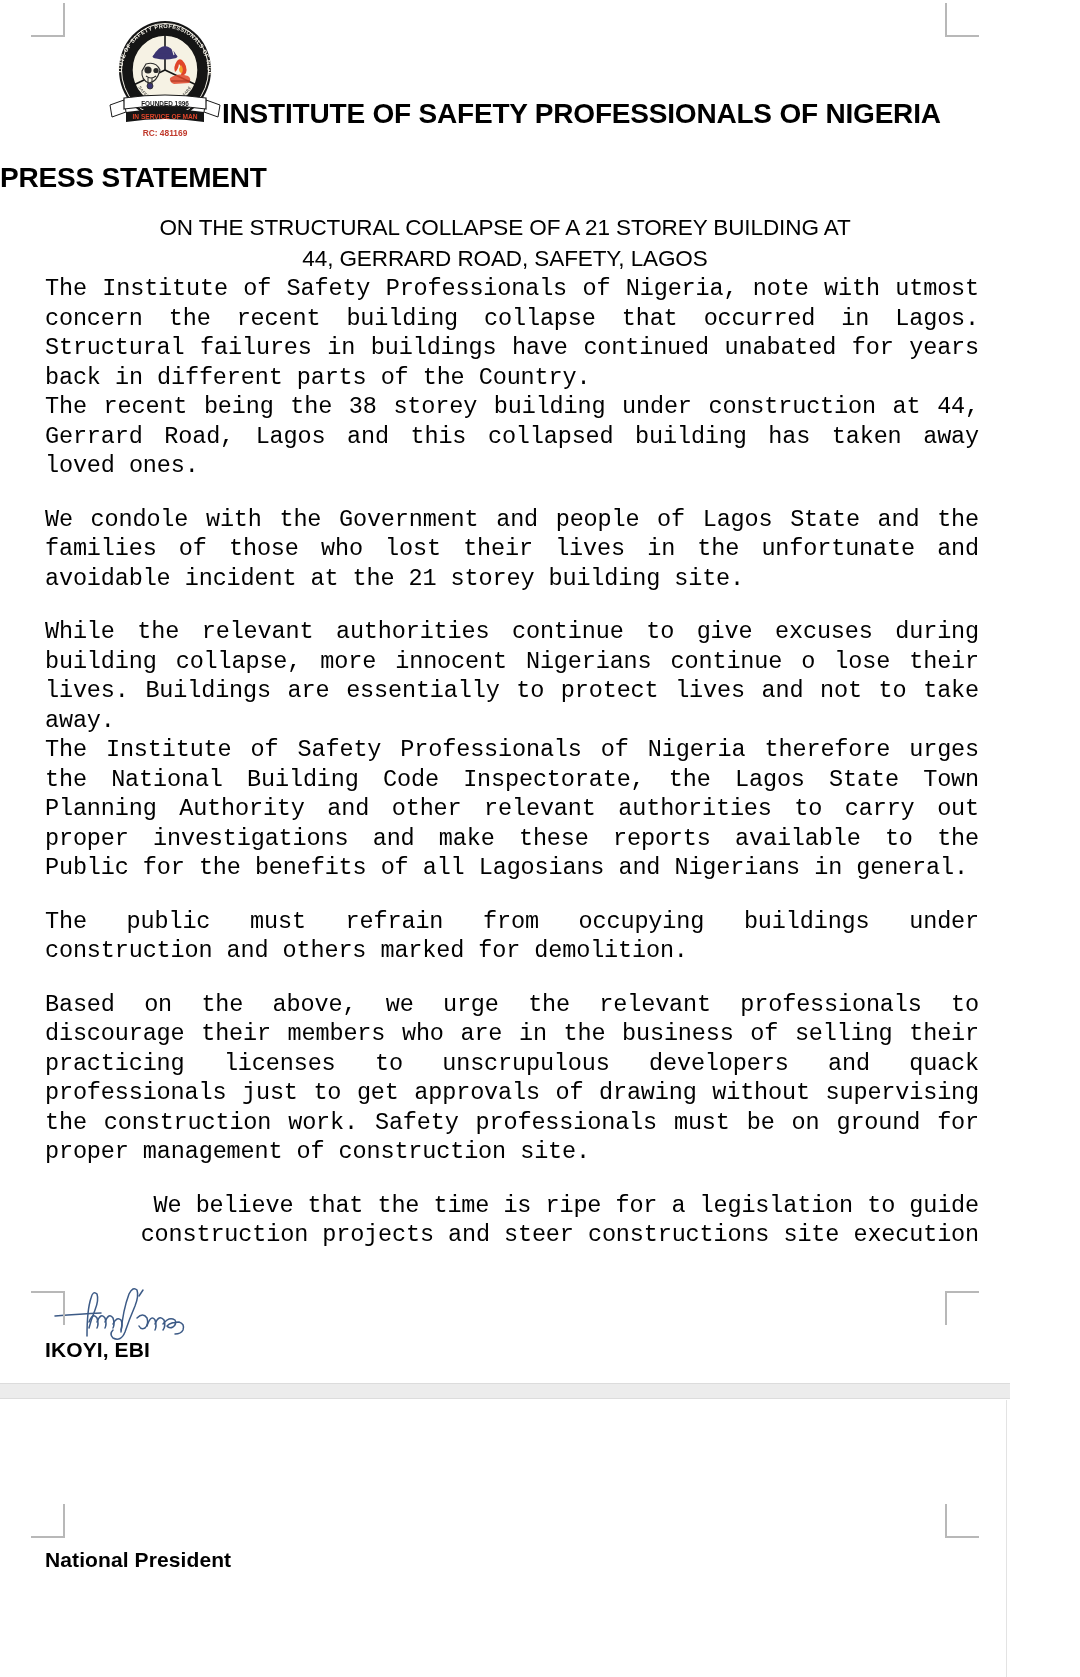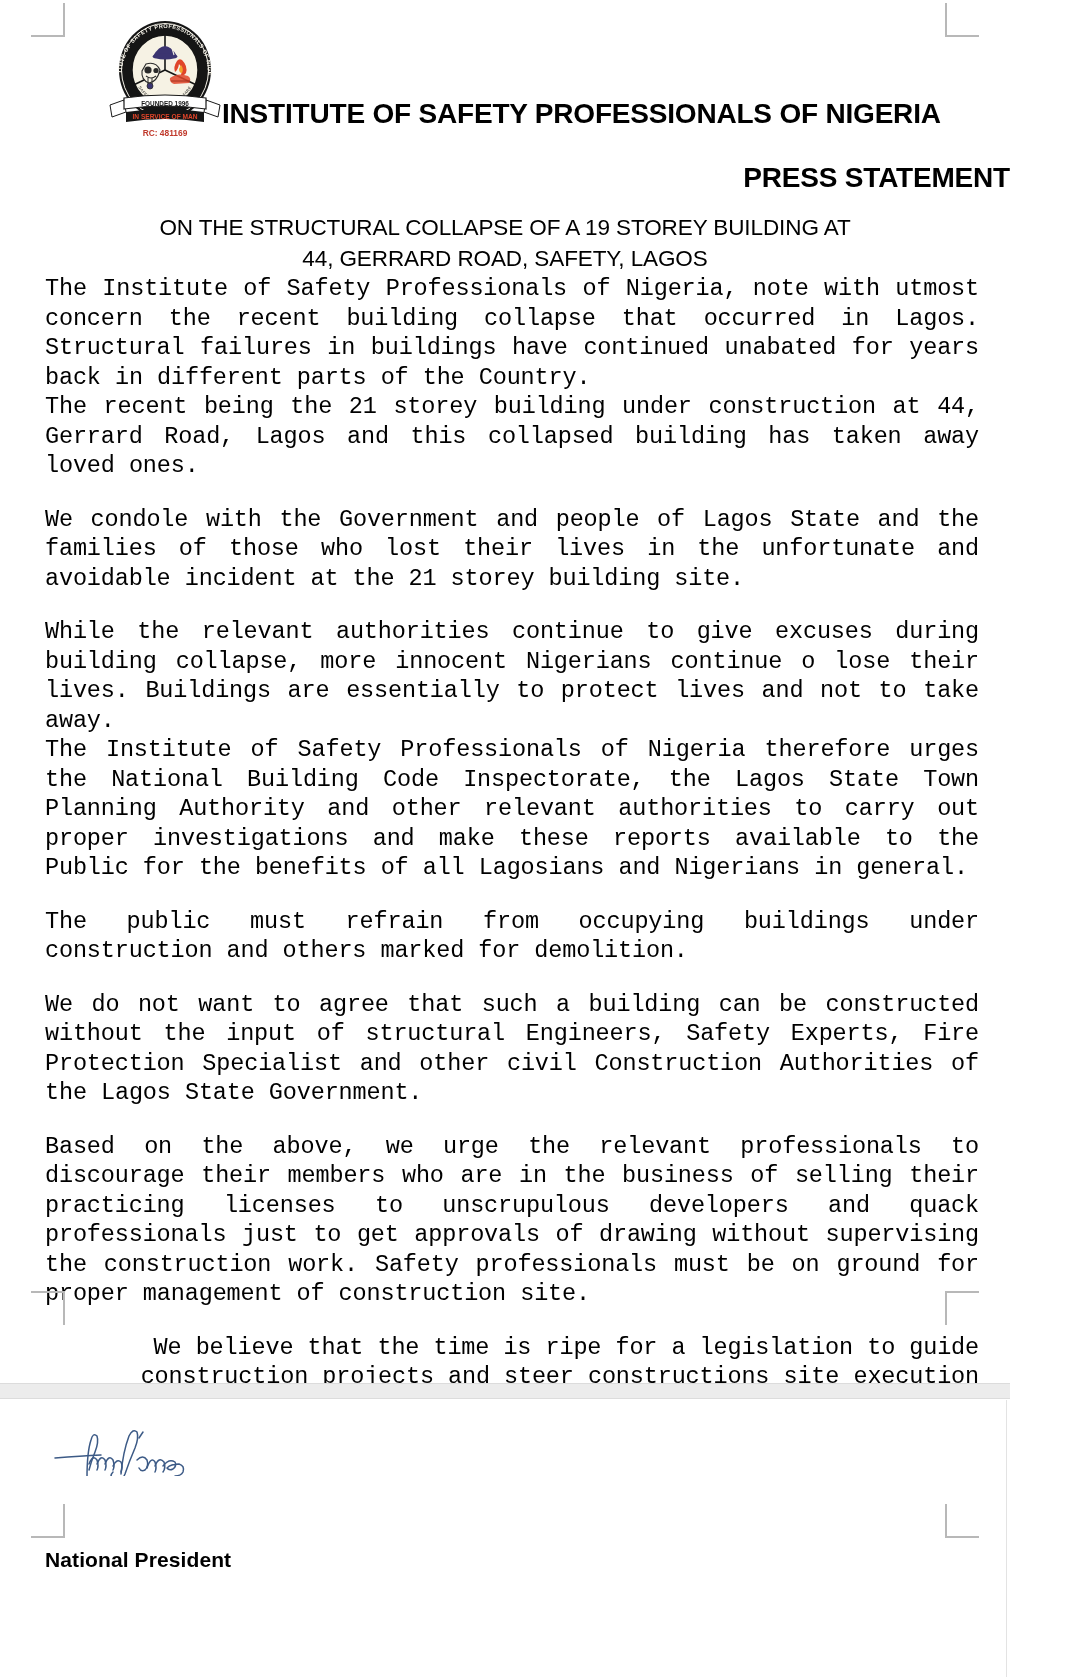--- a/index.html
+++ b/index.html
@@ -89,21 +89,21 @@
     position: absolute;
     left: 222px;
     top: 98px;
     font-size: 28px;
     font-weight: bold;
     letter-spacing: -0.2px;
     white-space: nowrap;
   }
 
   .press-statement {
-    text-align: right;
+    text-align: left;
     font-size: 28px;
     font-weight: bold;
     margin-top: 12px;
     letter-spacing: -0.2px;
   }
   .subject {
     text-align: center;
     font-size: 22.5px;
     line-height: 31px;
     margin-top: 18px;
@@ -220,32 +220,31 @@
         <text x="61" y="128" font-family="Liberation Sans, sans-serif" font-size="8.4" font-weight="bold" fill="#c0392b" text-anchor="middle">RC: 481169</text>
       </svg>
     </div>
 
     <div class="org-title">INSTITUTE OF SAFETY PROFESSIONALS OF NIGERIA</div>
   </div>
 
   <div class="press-statement">PRESS STATEMENT</div>
 
   <div class="subject">
-    <div>ON THE STRUCTURAL COLLAPSE OF A 19 STOREY BUILDING AT</div>
+    <div>ON THE STRUCTURAL COLLAPSE OF A 21 STOREY BUILDING AT</div>
     <div>44, GERRARD ROAD, SAFETY, LAGOS</div>
   </div>
 
   <div class="body-wrap">
     <p class="para tight">The Institute of Safety Professionals of Nigeria, note with utmost concern the recent building collapse that occurred in Lagos. Structural failures in buildings have continued unabated for years back in different parts of the Country.</p>
-    <p class="para">The recent being the 21 storey building under construction at 44, Gerrard Road, Lagos and this collapsed building has taken away loved ones.</p>
+    <p class="para">The recent being the 38 storey building under construction at 44, Gerrard Road, Lagos and this collapsed building has taken away loved ones.</p>
     <p class="para">We condole with the Government and people of Lagos State and the families of those who lost their lives in the unfortunate and avoidable incident at the 21 storey building site.</p>
     <p class="para tight">While the relevant authorities continue to give excuses during building collapse, more innocent Nigerians continue o lose their lives. Buildings are essentially to protect lives and not to take away.</p>
     <p class="para">The Institute of Safety Professionals of Nigeria therefore urges the National Building Code Inspectorate, the Lagos State Town Planning Authority and other relevant authorities to carry out proper investigations and make these reports available to the Public for the benefits of all Lagosians and Nigerians in general.</p>
     <p class="para">The public must refrain from occupying buildings under construction and others marked for demolition.</p>
-    <p class="para">We do not want to agree that such a building can be constructed without the input of structural Engineers, Safety Experts, Fire Protection Specialist  and other civil Construction Authorities of the Lagos State Government.</p>
     <p class="para">Based on the above, we urge the relevant professionals to discourage their members who are in the business of selling their practicing licenses to unscrupulous developers and quack professionals just to get approvals of drawing without supervising the construction work. Safety professionals must be on ground for proper management of construction site.</p>
     <p class="para">We believe that the time is ripe for a legislation to guide construction projects and steer constructions site execution</p>
   </div>
 
   <div class="sig-block">
     <div class="signature">
       <svg viewBox="0 0 190 62" width="190" height="62" aria-hidden="true">
         <g fill="none" stroke="#3c5a86" stroke-width="1.5" stroke-linecap="round" stroke-linejoin="round">
           <path d="M 4 36 Q 30 34 50 33"></path>
           <path d="M 36 56 Q 36 30 40 18 Q 42 10 46 14 Q 48 20 44 30 Q 40 40 38 48"></path>

